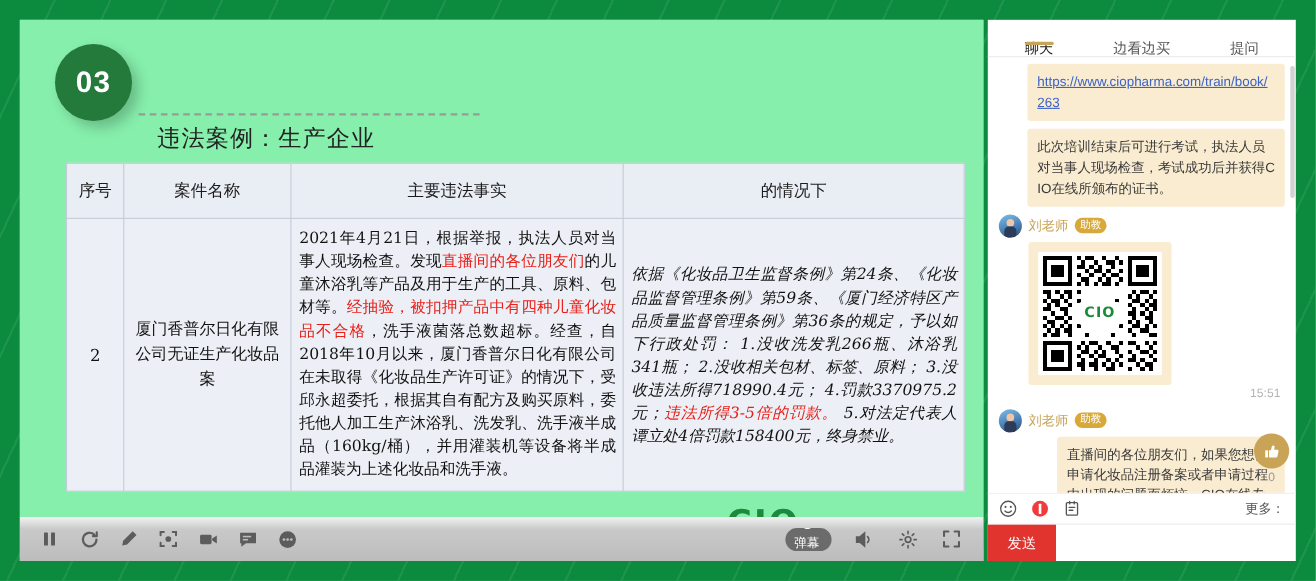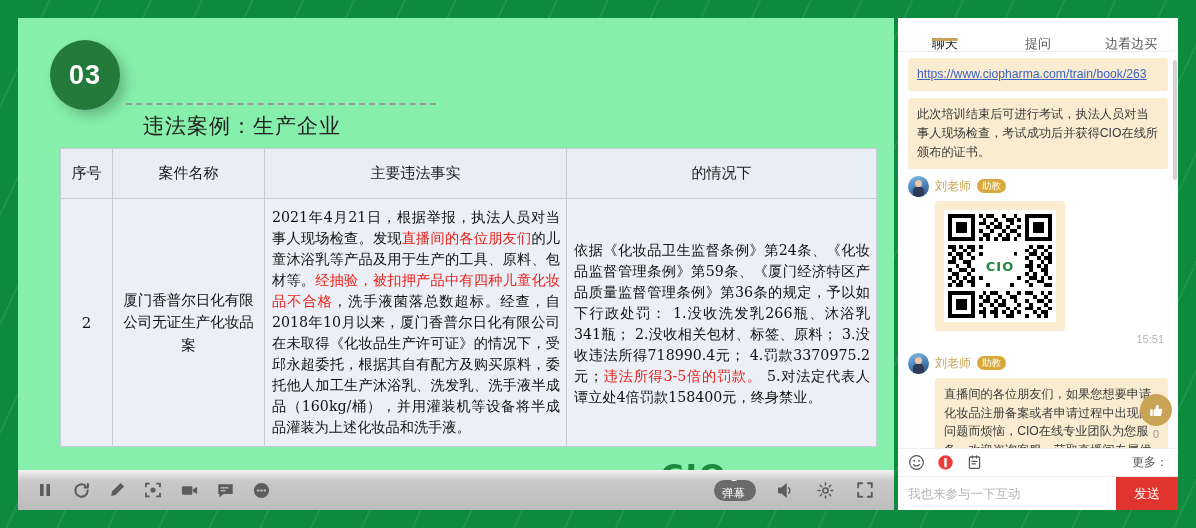--- a/index.html
+++ b/index.html
@@ -83,21 +83,21 @@
   }
   td.c-name {
     text-align: center; font-size: 14.5px; color: #111;
     line-height: 1.55; padding: 4px 8px;
   }
   td.c-fact, td.c-pen {
     font-size: 14.2px; color: #111; line-height: 1.48;
     padding: 8px 6px 8px 7px; text-align: justify;
     vertical-align: top;
   }
-  td.c-pen { padding-top: 10px; }
+  td.c-pen { padding-top: 10px; font-style: italic; }
   .hl { color: #e8201a; }
 
   
   .slide-foot {
     position: absolute; left: 0; right: 0; bottom: 40px; height: 24px;
   }
   .foot-bar {
     position: absolute; left: 0; top: 0; width: 572px; height: 24px;
     background: linear-gradient(90deg, #58a62b 0%, #3f9430 45%, #167a33 100%);
   }
@@ -168,21 +168,21 @@
     bottom: 2px; width: 26px; height: 3px; background: #c9a456; border-radius: 2px;
   }
 
   .chat-body {
     flex: 1 1 auto; position: relative; overflow: hidden;
     padding: 6px 10px 0 10px;
   }
   .bubble {
     background: #faecd0; border-radius: 3px;
     padding: 7px 9px; font-size: 12.2px; line-height: 1.55;
-    color: #3a3a3a; margin-bottom: 7px; word-break: break-all;
+    color: #3a3a3a; margin-bottom: 7px; word-break: break-all; margin-left: 26px;
   }
   .bubble.link a, .bubble.link .lnk {
     color: #3a63c8; text-decoration: underline; word-break: break-all;
   }
   .msg { margin-bottom: 4px; }
   .msg-head { display: flex; align-items: center; gap: 6px; margin-bottom: 4px; }
   .avatar {
     width: 21px; height: 21px; border-radius: 50%;
     background: linear-gradient(160deg,#7ec0e8 0%, #4a7fb5 55%, #2e4d72 100%);
     position: relative; overflow: hidden; flex: 0 0 auto;
@@ -386,22 +386,22 @@
         </svg>
       </div>
     </div>
   </div>
 </div>
 
 <div class="chat">
 
   <div class="chat-tabs">
     <div class="chat-tab active">聊天</div>
+    <div class="chat-tab">边看边买</div>
     <div class="chat-tab">提问</div>
-    <div class="chat-tab">边看边买</div>
   </div>
 
   <div class="chat-body">
 
     <div class="bubble link">
       <span class="lnk">https://www.ciopharma.com/train/book/263</span>
     </div>
 
     <div class="bubble">此次培训结束后可进行考试，执法人员对当事人现场检查，考试成功后并获得CIO在线所颁布的证书。</div>
 
@@ -622,16 +622,15 @@
     <span class="tool-ico">
       <svg width="17" height="17" viewBox="0 0 20 20" fill="none" stroke="#555" stroke-width="1.4">
         <rect x="4" y="3.4" width="12" height="13.4" rx="1.3"></rect>
         <path d="M7.6 2.2v2.6M12.4 2.2v2.6M7 8.6h6M7 11.6h4" stroke-linecap="round"></path>
       </svg>
     </span>
     <span class="more-lbl">更多：</span>
   </div>
 
   <div class="chat-input-row">
-    <input class="chat-input" type="text" placeholder="我也来参与一下互动" value="" style="">
     <button class="send-btn">发送</button>
   </div>
 </div>
 
 </body></html>

